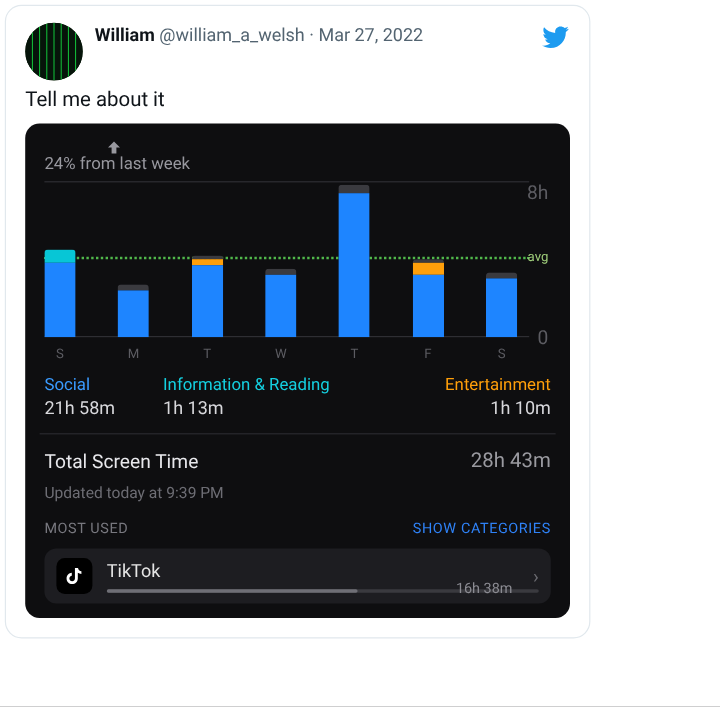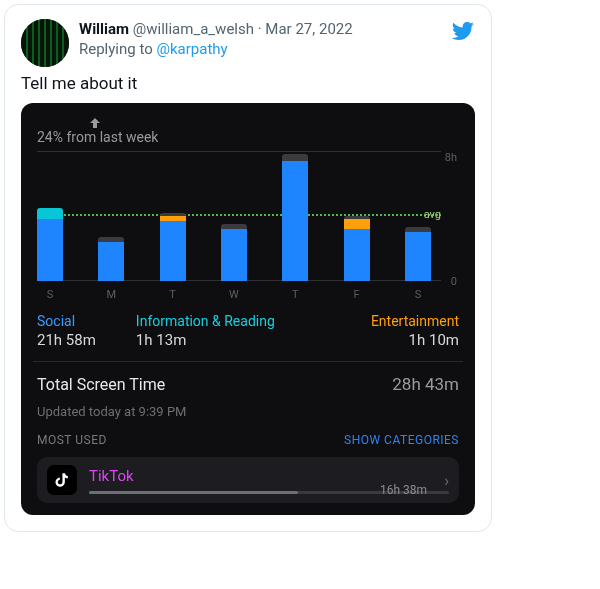--- a/index.html
+++ b/index.html
@@ -71,22 +71,22 @@
     margin-top:4px;
     flex-direction:column;
   }
   .change svg { margin-right:5px; }
 
   .chart {
     position: relative;
     height: 150px;
     margin-top: 6px;
   }
-  .y-lbl { position:absolute; right:2px; color:#5c5c62; font-size:11px; }
-  .avg-lbl { position:absolute; right:18px; color:#a0cf7b; font-size:11px; transform:translateY(-50%);}
+  .y-lbl { position:absolute; right:2px; color:#5c5c62; font-size:16px; }
+  .avg-lbl { position:absolute; right:2px; color:#a0cf7b; font-size:11px; transform:translateY(-50%);}
   .avg-line {
     position:absolute; left:0; right:18px;
     border-top: 2px dotted #51b84b;
     height:0;
   }
   .base-line {
     position:absolute; left:0; right:18px; height:1px; background:#2e2e33;
   }
   .bars {
     position:absolute; left:0; right:28px; bottom:20px; top:0;
@@ -140,21 +140,21 @@
     padding:8px 10px;
     margin-top:10px;
     position:relative;
   }
   .app-icon {
     width:30px; height:30px; border-radius:7px;
     background:#000; display:flex; align-items:center; justify-content:center;
     flex:0 0 auto;
   }
   .app-body { flex:1 1 auto; margin-left:12px;}
-  .app-name { color:#d946ef; font-size:15px;}
+  .app-name { color:#e5e5e5; font-size:15px;}
   .app-bar-track {
     height:3px; background:#3a3a3f; border-radius:2px; margin-top:6px; width:100%;
     position:relative;
   }
   .app-bar-fill { height:3px; background:#6f6f76; border-radius:2px; width:58%; }
   .app-time { position:absolute; right:32px; bottom:6px; color:#8b8b92; font-size:12px;}
   .chev { color:#6a6a70; position:absolute; right:10px; top:50%; transform:translateY(-50%); font-size:16px;}
 </style>
 </head>
 <body>
@@ -173,23 +173,20 @@
             <line x1="36" y1="0" x2="36" y2="48"></line>
           <line x1="42" y1="0" x2="42" y2="48"></line>
         </g>
       </svg>
     </div>
     <div class="head-text">
       <div>
         <span class="name">William</span>
         <span class="handle">@william_a_welsh</span><span class="dot"> · </span><span class="date">Mar 27, 2022</span>
       </div>
-      <div class="reply-line">
-        <span>Replying to </span><span class="mention">@karpathy</span>
-      </div>
     </div>
     <svg class="bird" width="24" height="24" viewBox="0 0 24 24">
         <path d="M23 4.9c-.8.4-1.7.6-2.6.8.9-.6 1.6-1.5 2-2.5-.9.5-1.9.9-2.9 1.1C18.6 3.4 17.4 3 16.1 3c-2.5 0-4.5 2-4.5 4.5 0 .4 0 .7.1 1C7.9 8.3 4.6 6.5 2.4 3.8c-.4.7-.6 1.5-.6 2.3 0 1.6.8 3 2 3.8-.7 0-1.4-.2-2-.6v.1c0 2.2 1.6 4 3.6 4.4-.4.1-.8.2-1.2.2-.3 0-.6 0-.9-.1.6 1.8 2.3 3.1 4.3 3.2-1.6 1.2-3.5 2-5.7 2-.4 0-.7 0-1.1-.1 2 1.3 4.4 2 6.9 2 8.3 0 12.8-6.9 12.8-12.8v-.6c.9-.6 1.7-1.4 2.3-2.3z"></path>
       </svg>
   </div>
 
   <div class="body-text">Tell me about it</div>
 
   <div class="card">
     <div class="top-row">

